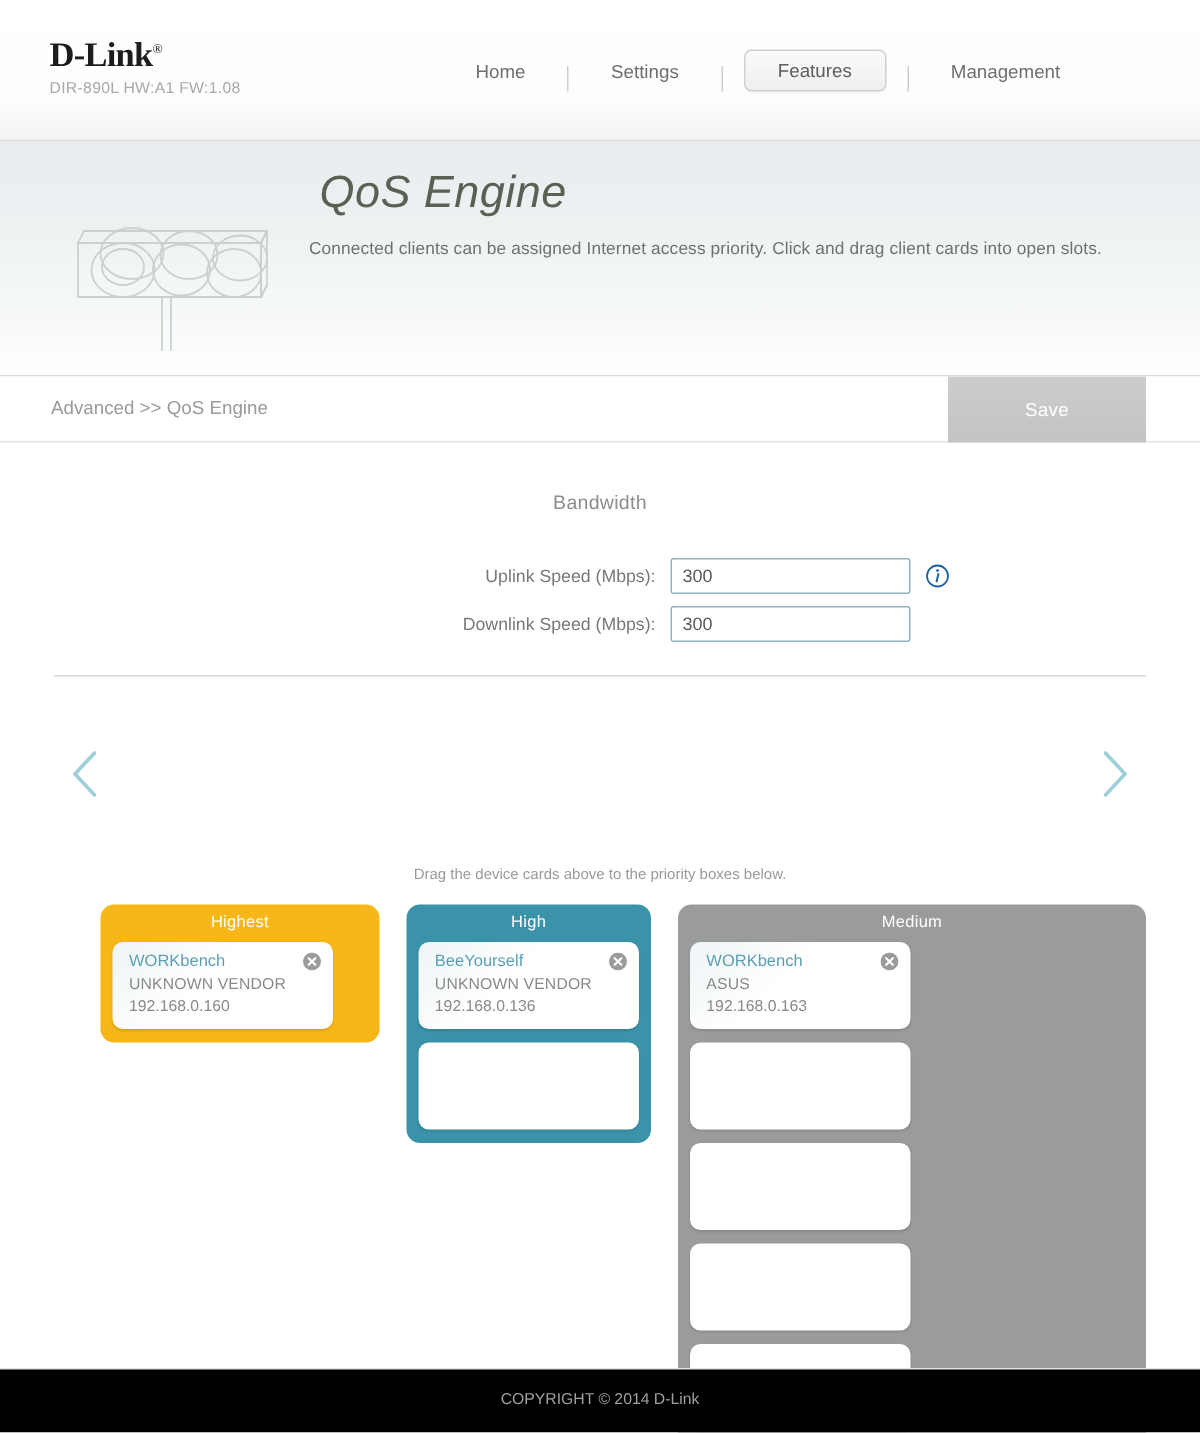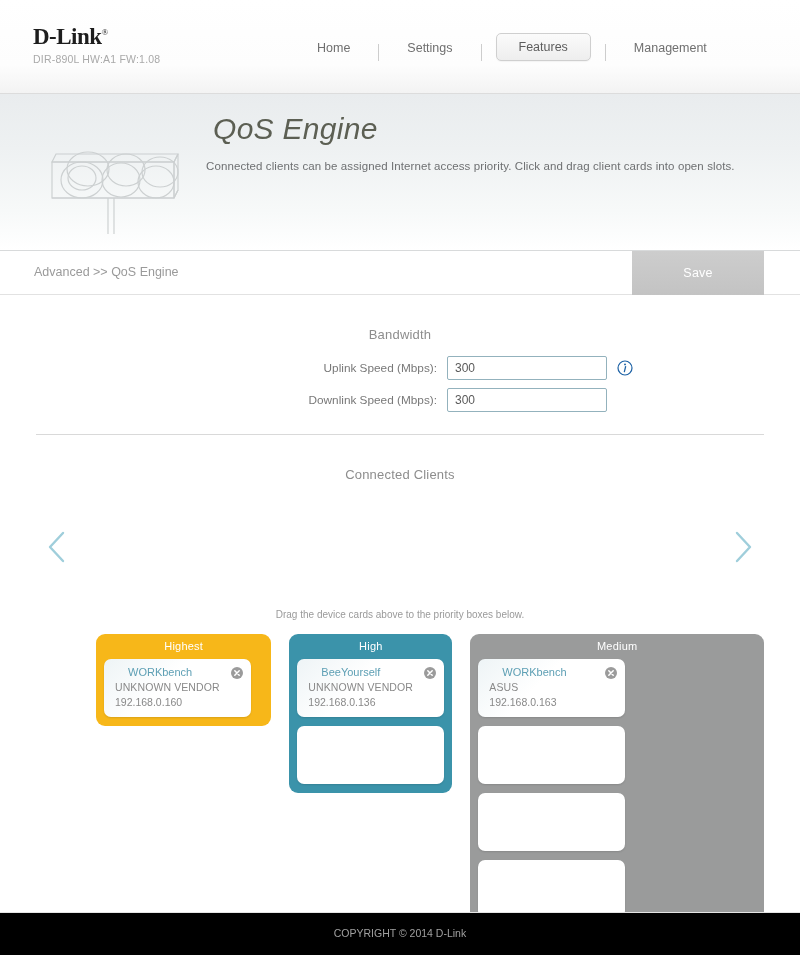--- a/index.html
+++ b/index.html
@@ -85,21 +85,21 @@
   }
 
   
   .content { padding:0 36px; position:relative; }
 
   .section-title {
     text-align:center; font-size:13px; color:#8d8d8d;
     margin-top:32px; letter-spacing:0.2px;
   }
 
-  .form-rows { margin-top:14px; }
+  .form-rows { margin-top:30px; }
   .form-row {
     display:flex; align-items:center; justify-content:center;
     margin-bottom:8px; position:relative;
   }
   .form-label {
     width:280px; text-align:right; padding-right:10px;
     font-size:11.8px; color:#787878;
   }
   .form-input {
     width:160px; height:24px;
@@ -133,34 +133,34 @@
   
   .priority-wrap {
     display:flex; align-items:flex-start; gap:18px;
     margin-top:14px; padding-left:31px;
   }
   .pri-box { border-radius:9px; padding:0 8px 9px 8px; }
   .pri-title {
     text-align:center; color:#ffffff; font-size:11px;
     padding:6px 0 7px 0; letter-spacing:0.2px;
   }
-  .pri-highest { background:#f7b719; width:187px;margin-left:29px; }
+  .pri-highest { background:#f7b719; width:187px; }
   .pri-high    { background:#3b93aa; width:163px; }
   .pri-medium  { background:#9a9b9b; width:314px; }
 
   .slots { display:flex; flex-wrap:wrap; gap:9px; }
   .slot {
     width:147px; height:58px;
     background:linear-gradient(135deg,#eef4f6 0%,#ffffff 42%,#ffffff 100%);
     border-radius:7px; position:relative;
     box-shadow:0 1px 2px rgba(0,0,0,0.12);
   }
   .slot.empty { background:#ffffff; }
   .card-name {
-    position:absolute; left:24px; top:7px;
+    position:absolute; left:11px; top:7px;
     font-size:11px; color:#5d9fb4;
   }
   .card-vendor {
     position:absolute; left:11px; top:22px;
     font-size:10.5px; color:#898989; letter-spacing:0.1px;
   }
   .card-ip {
     position:absolute; left:11px; top:37px;
     font-size:10.5px; color:#898989;
   }
@@ -242,21 +242,20 @@
     </div>
     <div class="form-row">
       <div class="form-label">Downlink Speed (Mbps):</div>
       <input class="form-input" value="300" style="">
       <span class="info-icon"></span>
     </div>
   </div>
 
   <div class="divider"></div>
 
-  <div class="section-title">Connected Clients</div>
 
   <div class="clients-area">
     <div class="arrow arrow-left">
       <svg width="22" height="34" viewBox="0 0 22 34">
         <path d="M17,3 L4,17 L17,31" fill="none" stroke="#9fcedb" stroke-width="2.4" stroke-linecap="round" stroke-linejoin="round"></path>
       </svg>
     </div>
     <div class="arrow arrow-right">
       <svg width="22" height="34" viewBox="0 0 22 34">
         <path d="M5,3 L18,17 L5,31" fill="none" stroke="#9fcedb" stroke-width="2.4" stroke-linecap="round" stroke-linejoin="round"></path>

